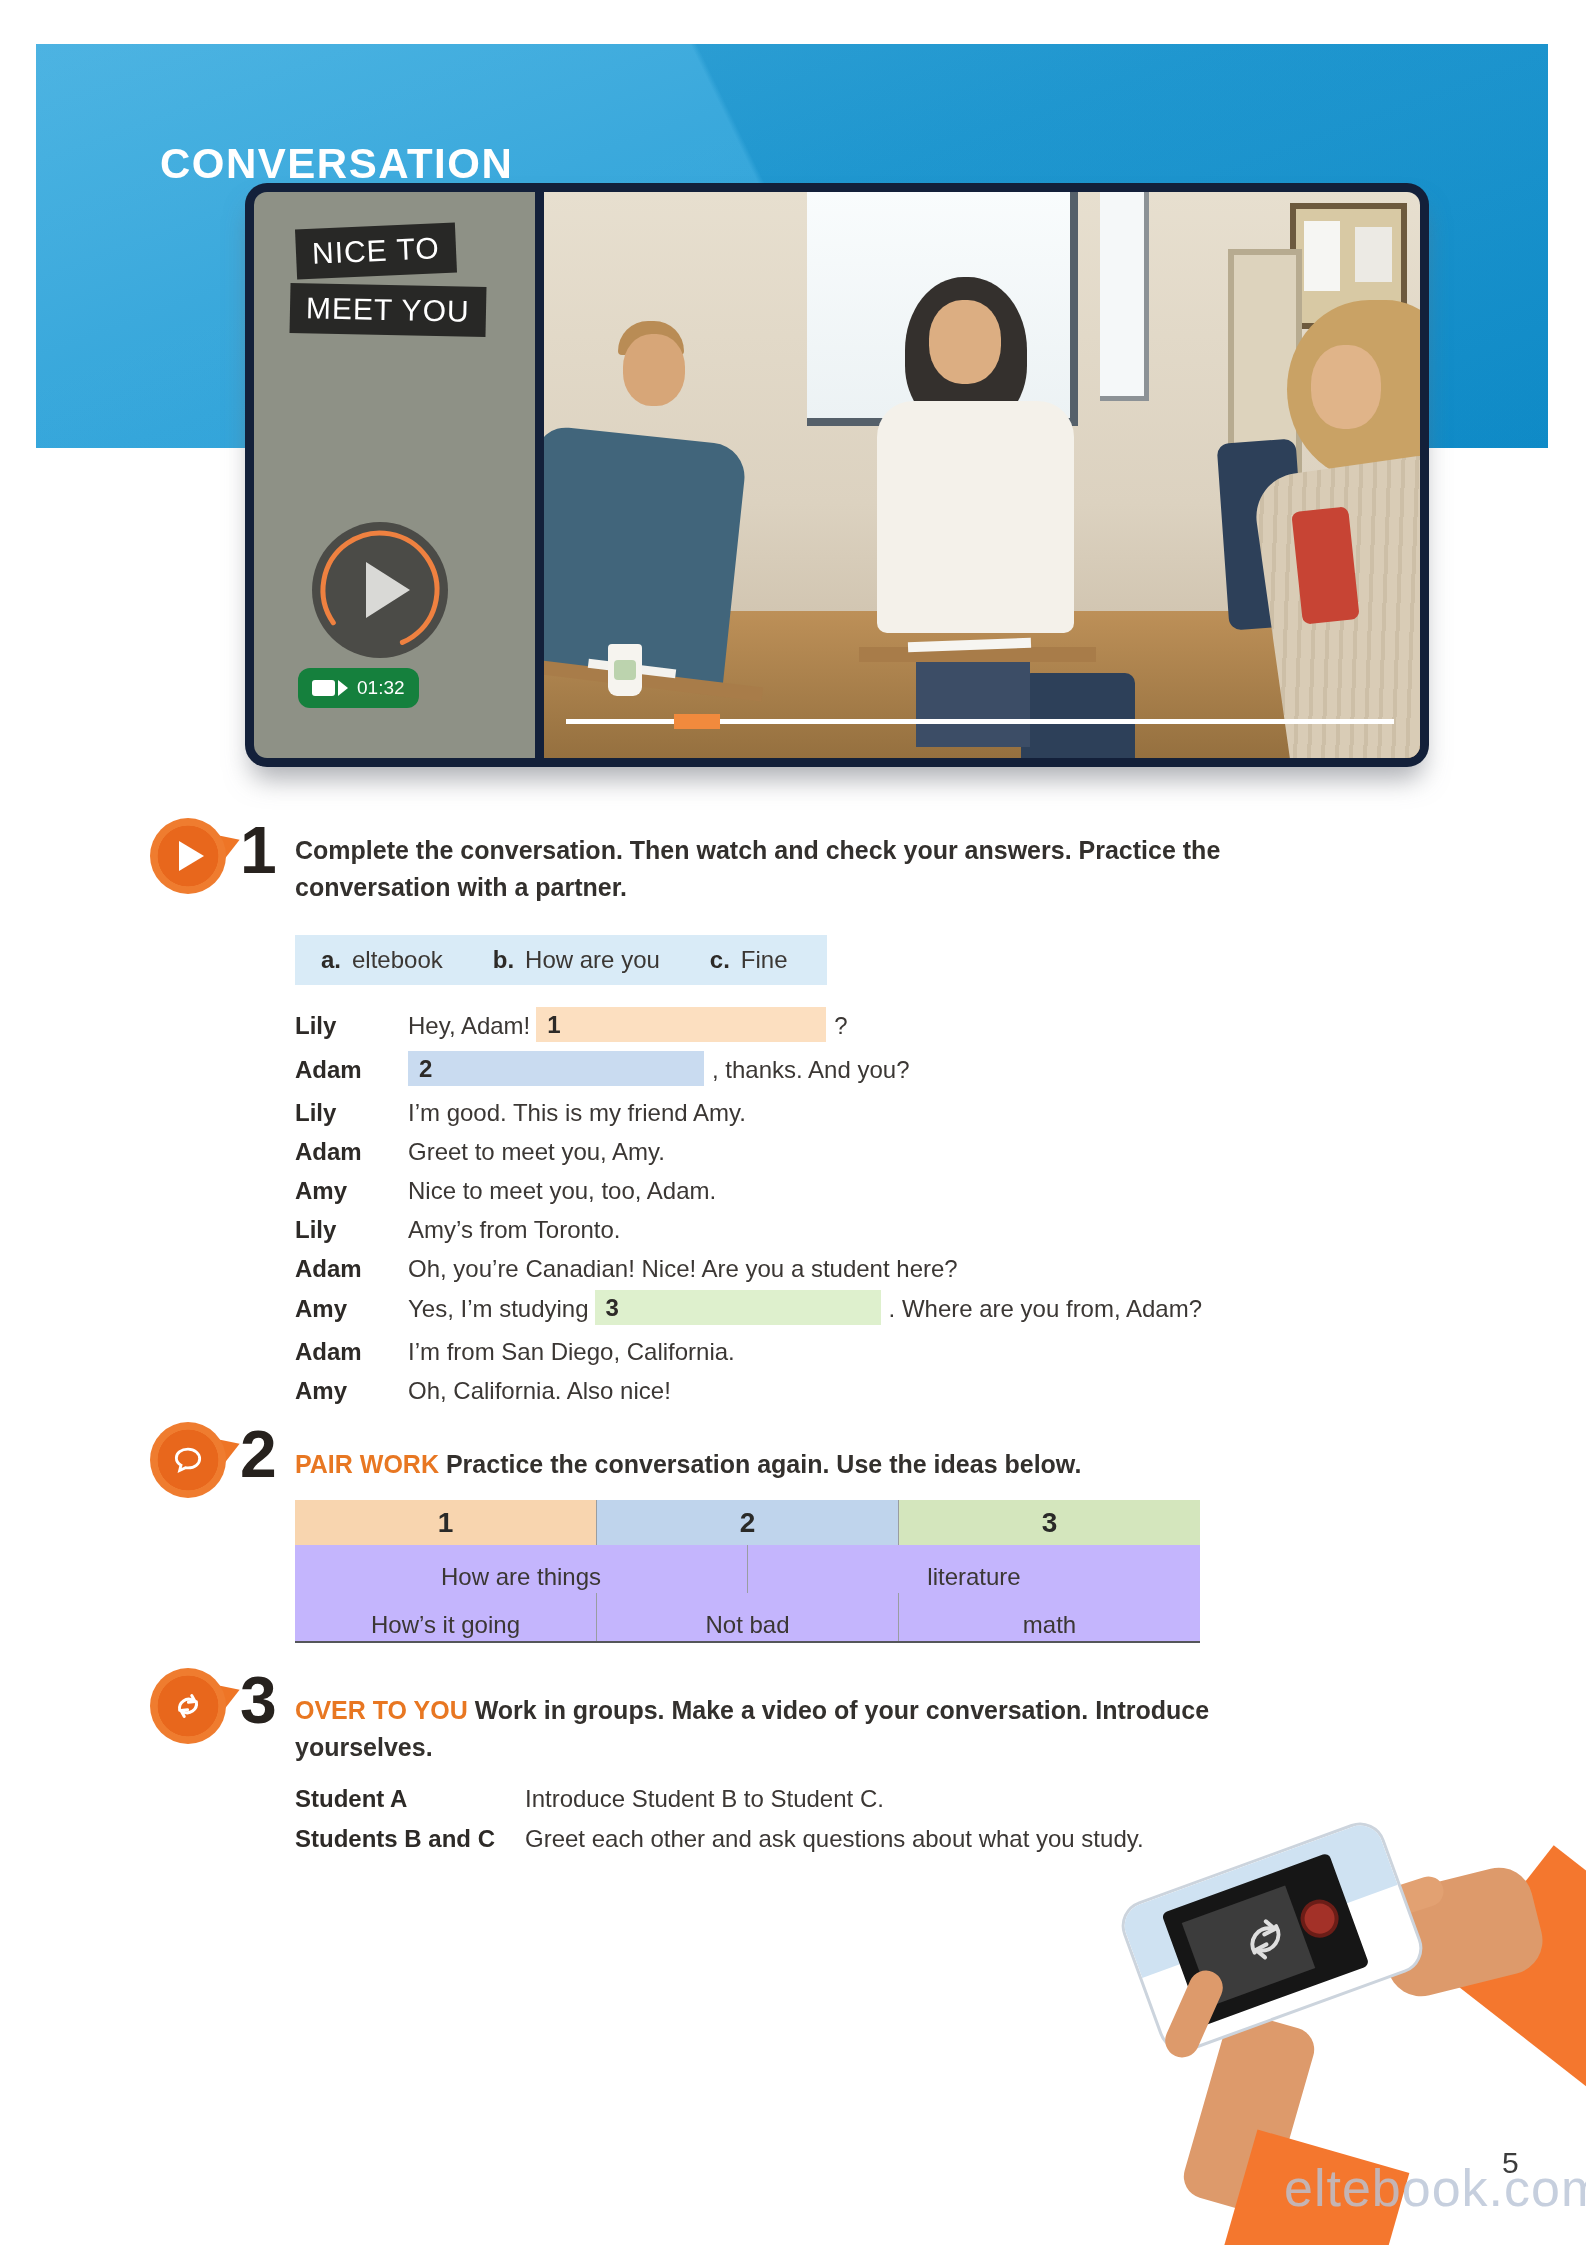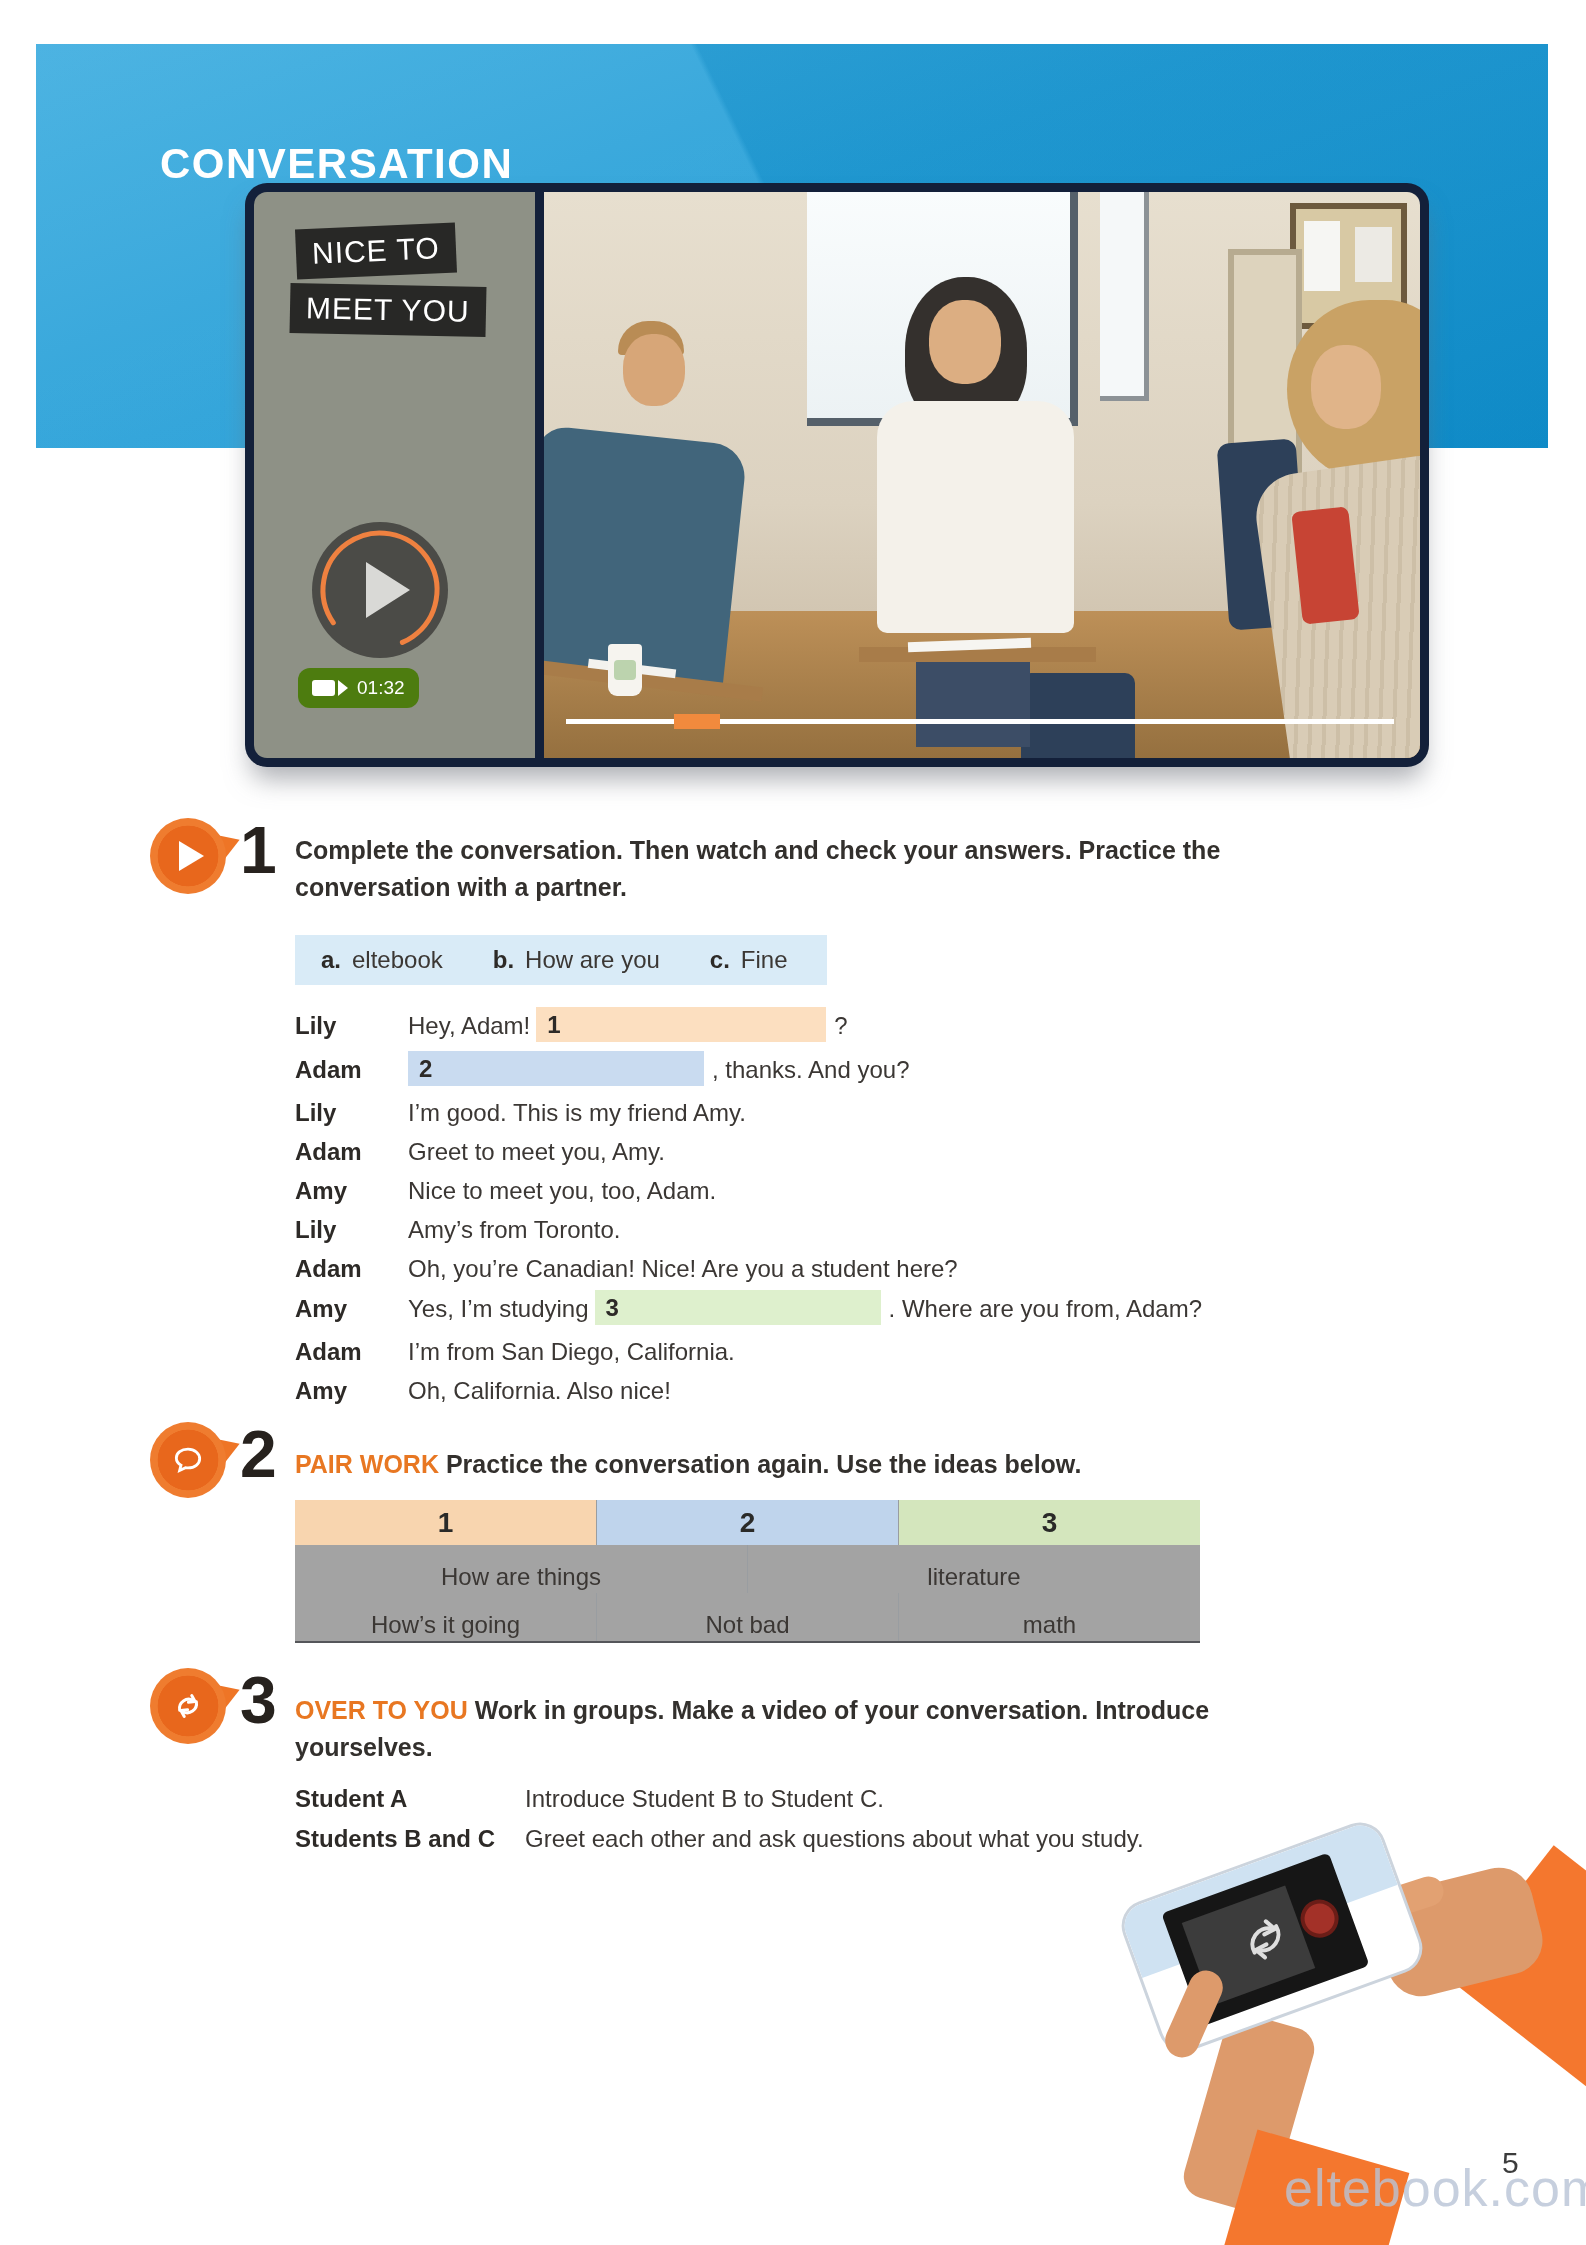--- a/index.html
+++ b/index.html
@@ -22,21 +22,21 @@
   .badge{position:absolute;background:#282826;color:#fff;padding:8px 16px;font-size:30px;
          letter-spacing:1px;white-space:nowrap;}
   .badge-1{left:42px;top:34px;transform:rotate(-2.5deg);}
   .badge-2{left:36px;top:93px;transform:rotate(1.2deg);}
   .play-btn{position:absolute;left:58px;top:330px;width:136px;height:136px;border-radius:50%;
             background:#4b4b47;cursor:pointer;}
   .play-ring{position:absolute;inset:4px;}
   .play-tri{position:absolute;left:54px;top:40px;width:0;height:0;
             border-top:28px solid transparent;border-bottom:28px solid transparent;
             border-left:44px solid #d9d9d6;}
-  .pill{position:absolute;left:44px;bottom:50px;height:40px;background:#4d7c0f;border-radius:12px;
+  .pill{position:absolute;left:44px;bottom:50px;height:40px;background:#15803d;border-radius:12px;
         display:flex;align-items:center;padding:0 14px;gap:9px;color:#fff;font-size:19px;}
   .cam{display:flex;align-items:center;}
   .cam-body{width:23px;height:16px;background:#fff;border-radius:3px;}
   .cam-lens{width:0;height:0;margin-left:3px;border-top:8px solid transparent;
             border-bottom:8px solid transparent;border-left:10px solid #fff;}
 
   
   .photo{flex:1;position:relative;overflow:hidden;border-radius:0 13px 13px 0;
          border-left:9px solid #13203a;
          background:linear-gradient(180deg,#e7dfcf 0%,#dcd2c0 55%,#d2c6b2 74%);}
@@ -105,21 +105,21 @@
   .b2{background:#c9dbf0;width:296px;margin-left:0;}
   .b3{background:#def0cd;width:286px;}
 
   
   .pw-table{position:absolute;left:295px;top:1500px;width:905px;border-bottom:2px solid #55565a;}
   .pw-row{display:flex;}
   .pw-cell{flex:1;text-align:center;box-sizing:border-box;}
   .pw-row .pw-cell + .pw-cell{border-left:1px solid #999da1;}
   .pw-h{height:45px;line-height:45px;font-size:28px;font-weight:700;color:#2a2a28;}
   .h1{background:#f8d5af;}.h2{background:#bfd4ec;}.h3{background:#d4e6bd;}
-  .pw-b{height:48px;line-height:64px;font-size:24px;background:#a3a3a3;}
+  .pw-b{height:48px;line-height:64px;font-size:24px;background:#c4b5fd;}
 
   
   .roles{position:absolute;left:295px;top:1784px;font-size:24px;line-height:30px;}
   .rrow{display:flex;margin-bottom:10px;align-items:baseline;}
   .rwho{width:230px;flex:none;font-weight:700;color:#2d2a27;}
 
   
   .illus{position:absolute;left:1085px;top:1850px;width:501px;height:395px;}
   .illus *{position:absolute;}
   .larm{left:118px;top:168px;width:92px;height:190px;background:#dd9a6b;border-radius:22px;transform:rotate(16deg);}

